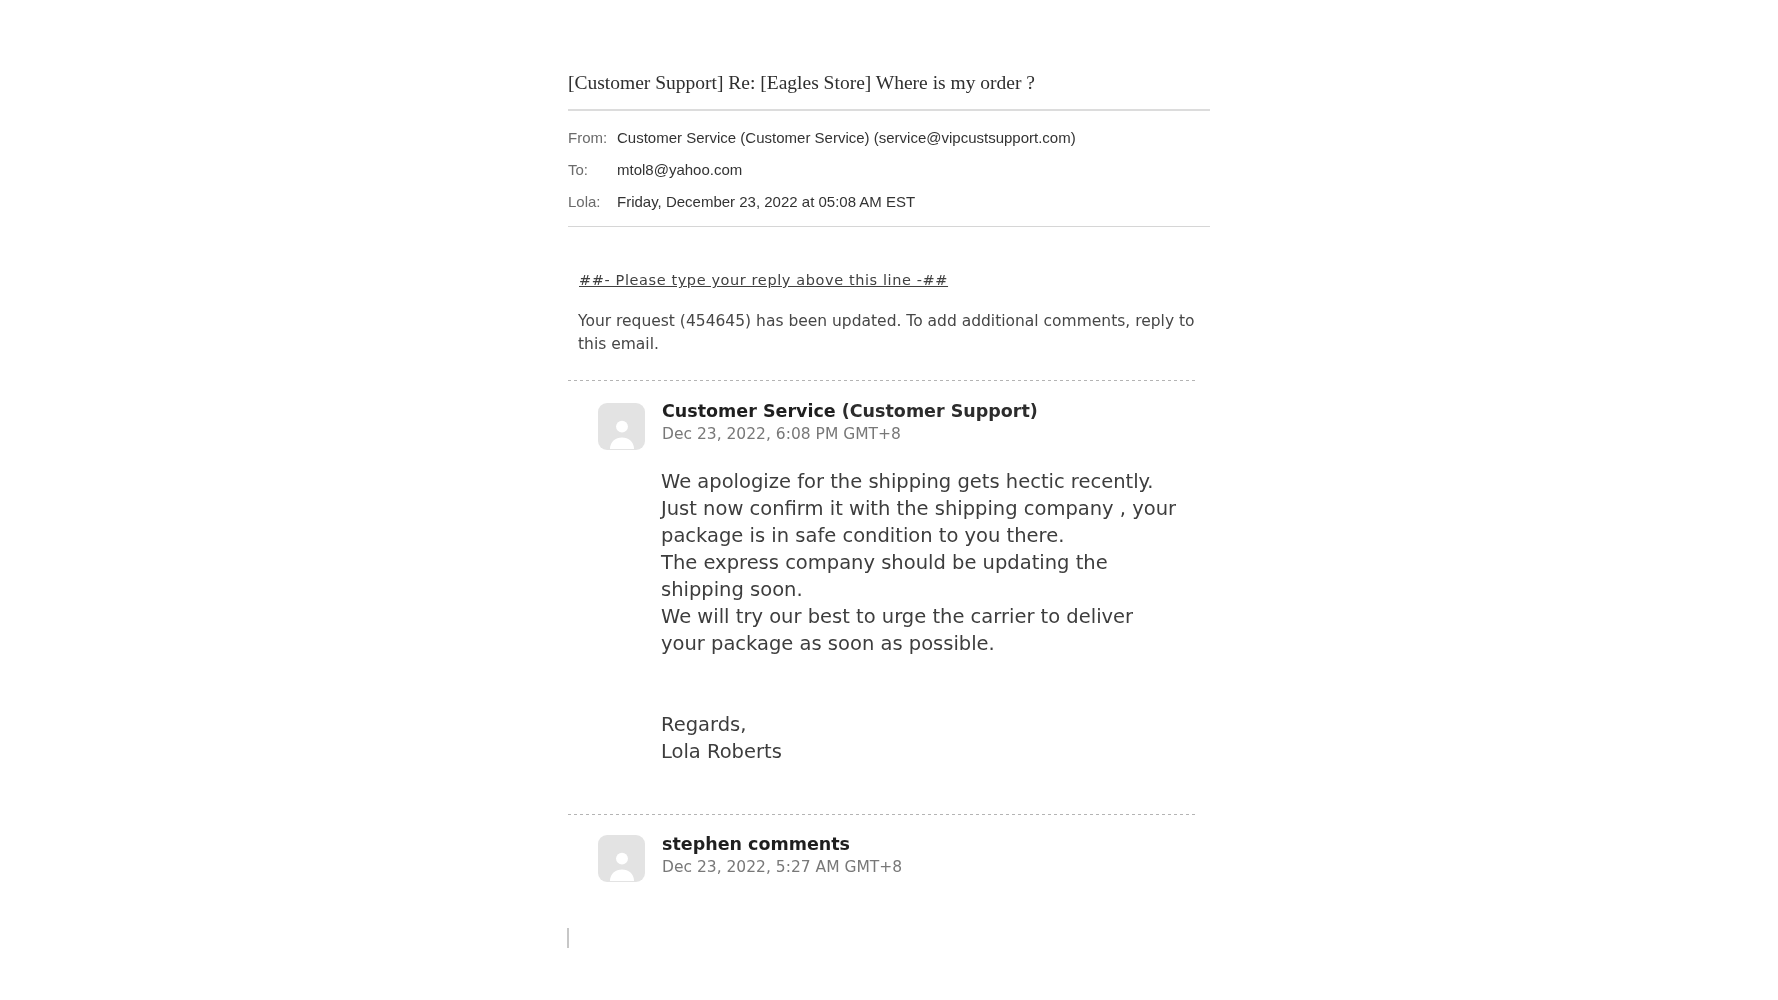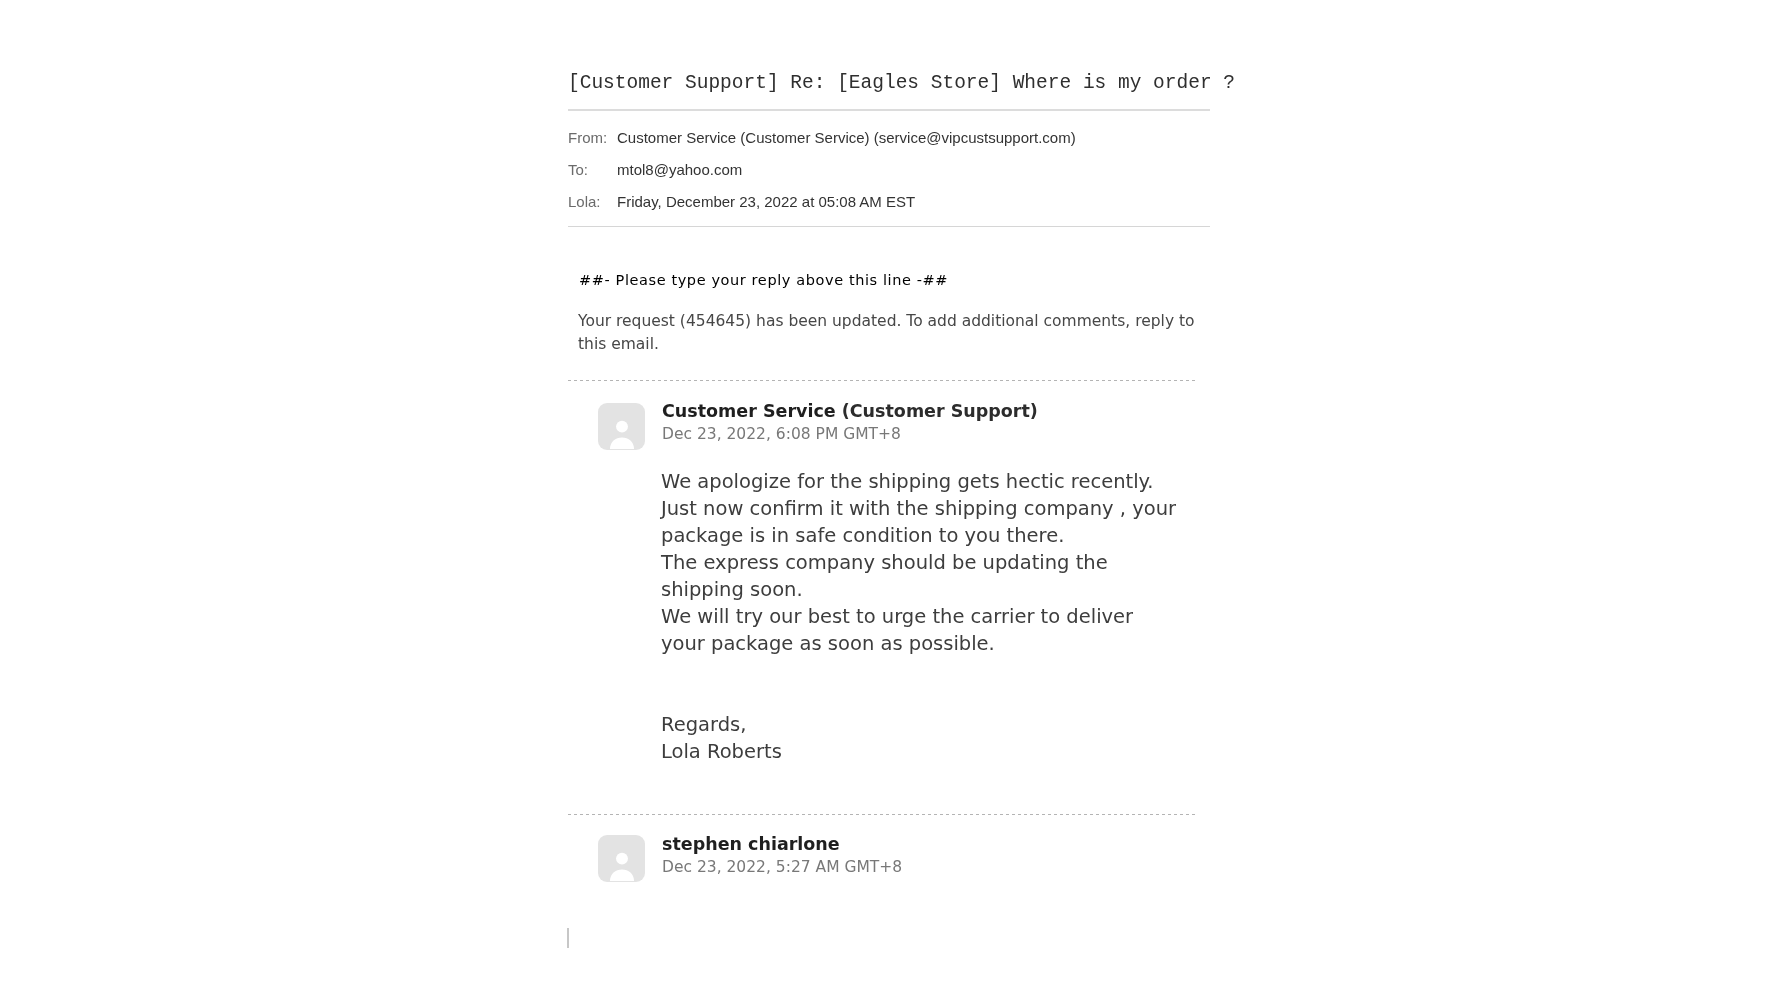--- a/index.html
+++ b/index.html
@@ -2,40 +2,40 @@
 <html><head>
 <meta charset="utf-8">
 <style>
   * { margin: 0; padding: 0; box-sizing: border-box; }
   html, body { width: 1778px; height: 1000px; background: #ffffff; overflow: hidden; }
   body { position: relative; font-family: "Liberation Sans", sans-serif; }
 
   .subject {
     position: absolute; left: 568px; top: 72px;
     font-size: 19.5px; color: #2f2f2f;
-    font-family: Liberation Mono, monospace;
+    font-family: Liberation Serif, serif;
   }
   .hr-solid {
     position: absolute; left: 568px; width: 642px; height: 2px;
     background: #dcdcdc;
   }
   .hr-1 { top: 109px; }
   .hr-2 { top: 226px; height: 1px; background: #d6d6d6; }
 
   .meta-row { position: absolute; left: 568px; font-size: 15px; color: #333333; }
   .meta-row .label { display: inline-block; width: 49px; color: #6b6b6b; }
   .meta-from { top: 129px; }
   .meta-to   { top: 161px; }
   .meta-date { top: 193px; }
 
   .zd { font-family: "DejaVu Sans", sans-serif; }
 
   .reply-notice {
     position: absolute; left: 579px; top: 272px;
-    font-size: 14.5px; color: #000000; letter-spacing: 0.6px;
+    font-size: 14.5px; color: #404040; letter-spacing: 0.6px; text-decoration: underline;
   }
   .request-update {
     position: absolute; left: 578px; top: 310px;
     font-size: 15.5px; line-height: 22.5px; color: #474747;
     white-space: pre-line;
   }
 
   .hr-dashed {
     position: absolute; left: 568px; width: 630px; height: 1px;
     background-image: repeating-linear-gradient(90deg, #b4b4b4 0 3px, #ffffff 3px 6px);
@@ -126,17 +126,17 @@
 
 <div class="avatar avatar-2">
   <span style="display:flex;">
     <svg viewBox="0 0 24 24" aria-hidden="true">
       <circle cx="12" cy="8.2" r="4.2" fill="#ffffff"></circle>
       <path d="M3.5 24c0-5.2 3.9-8.2 8.5-8.2s8.5 3 8.5 8.2z" fill="#ffffff"></path>
     </svg>
   </span>
 </div>
 <div class="msg-author author-2 zd">
-  <span>stephen chiarlone</span>
+  <span>stephen comments</span>
 </div>
 <div class="msg-time time-2 zd">Dec 23, 2022, 5:27 AM GMT+8</div>
 
 <div class="reply-caret"></div>
 
 </body></html>

